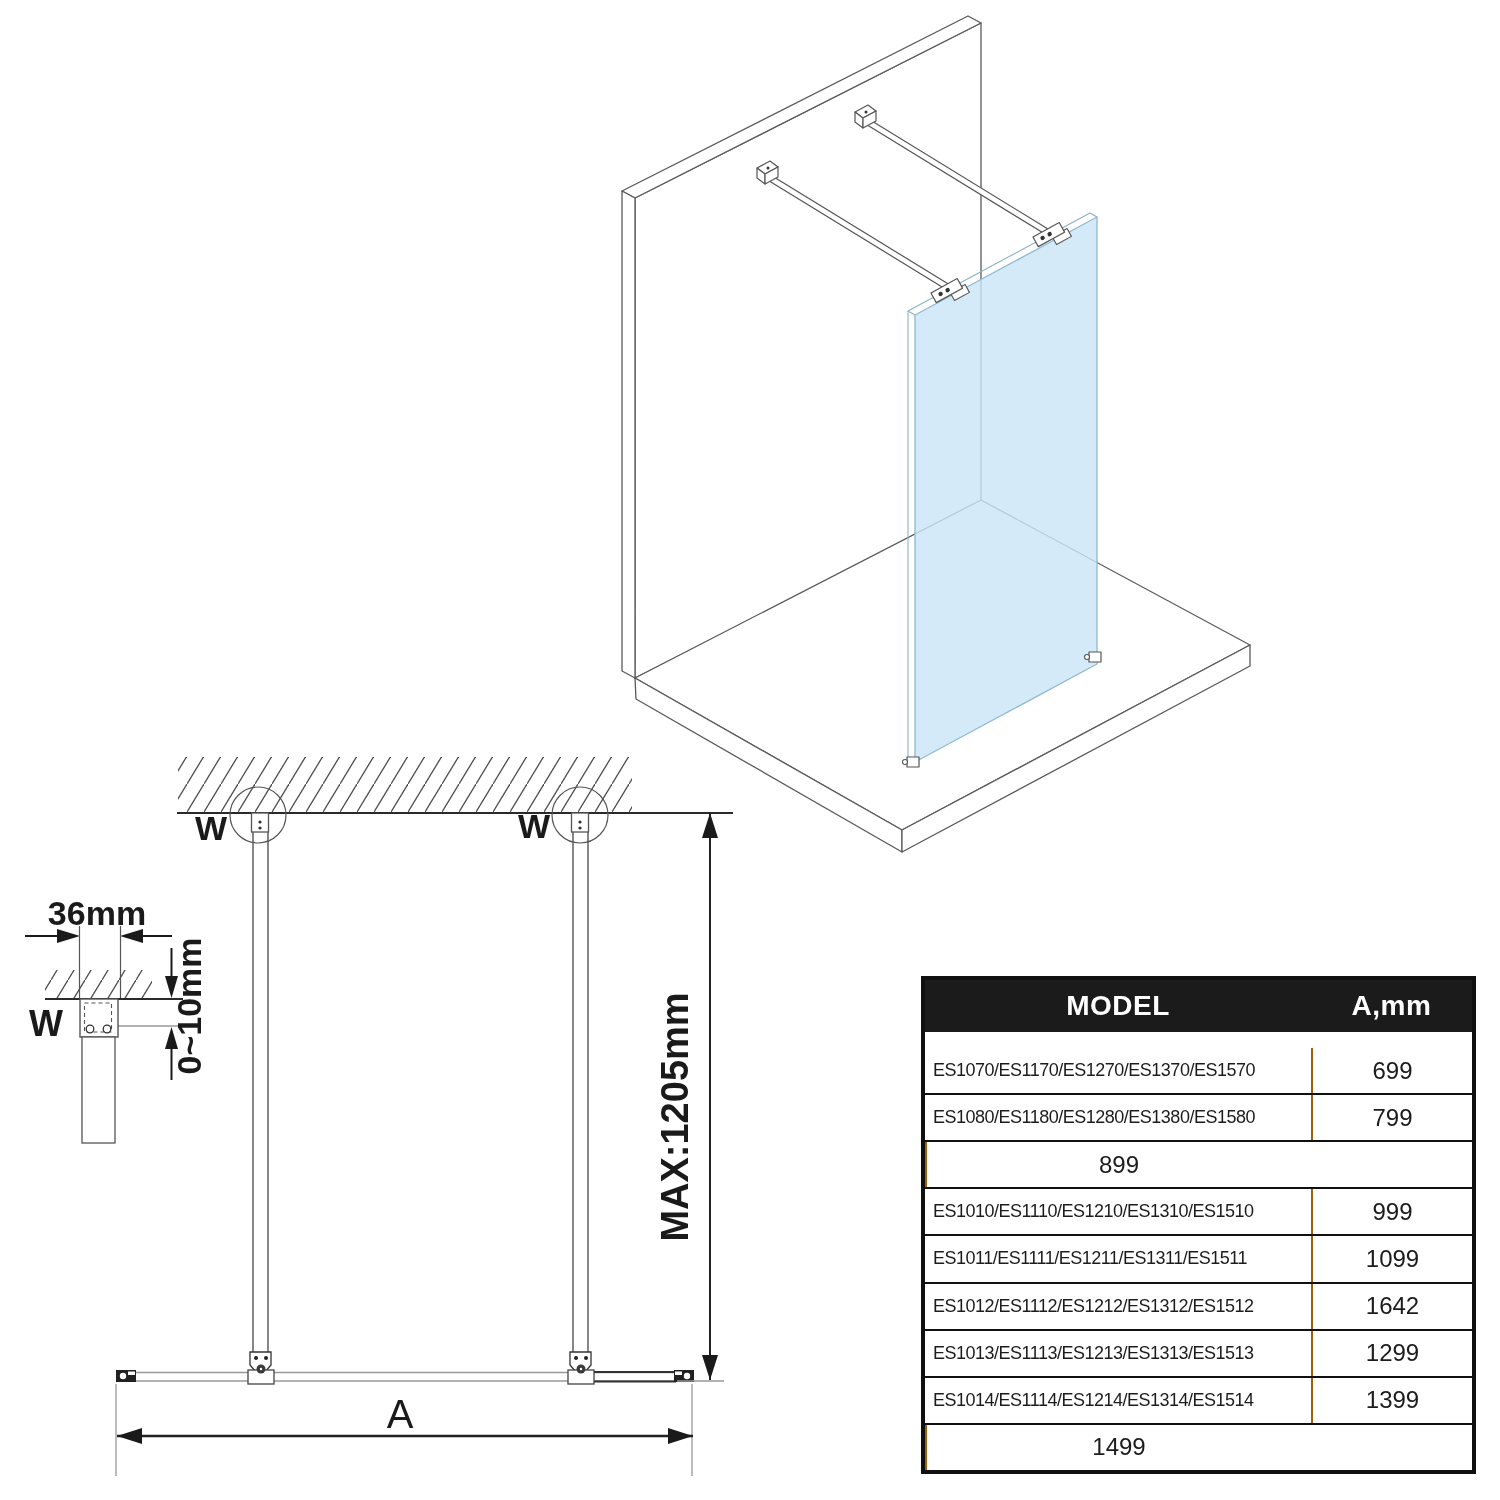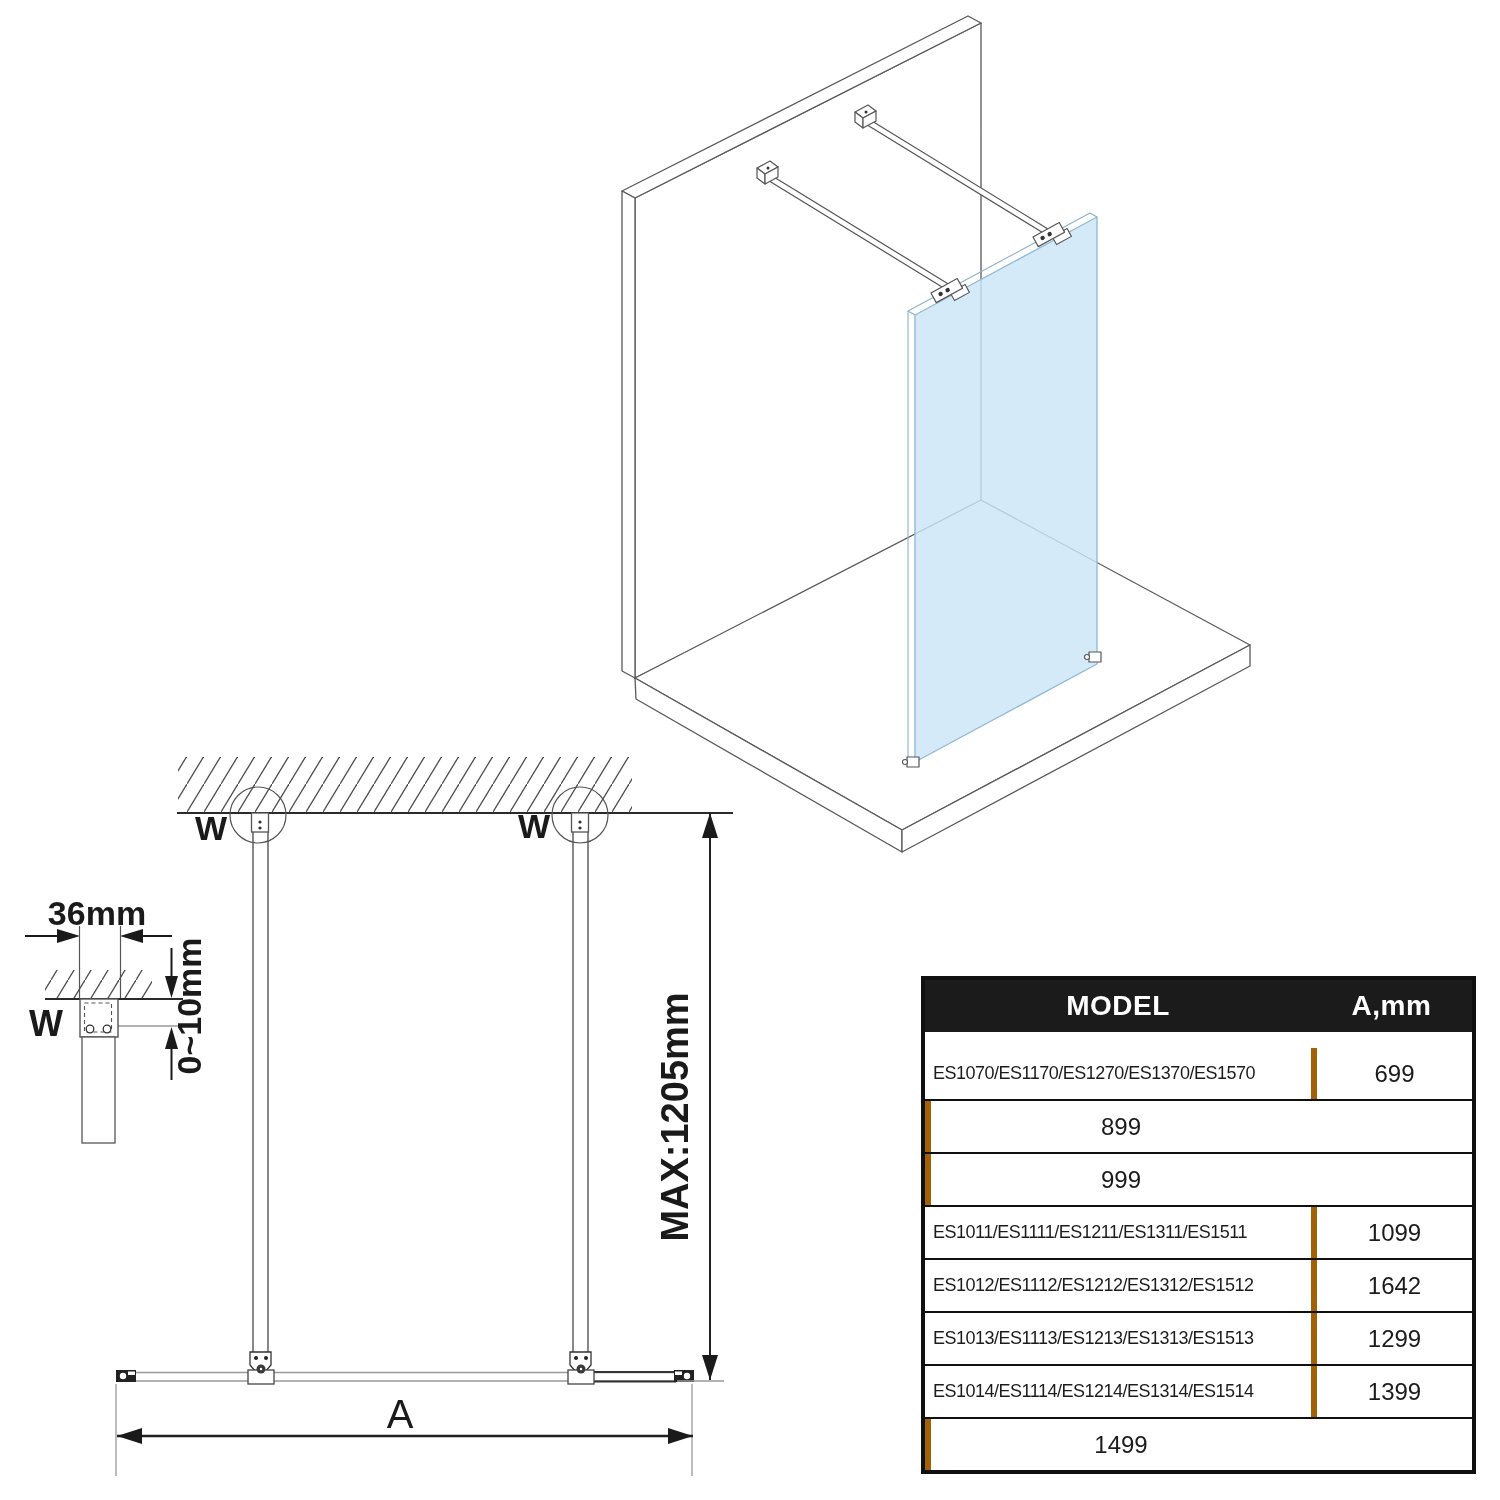--- a/index.html
+++ b/index.html
@@ -24,21 +24,21 @@
     flex:1 1 0; display:grid; grid-template-columns:386px 1fr;
     border-top:2px solid #101010; align-items:center; background:#fff;
   }
   .trow:first-child { border-top:none; }
   .cell-model {
     font-size:18px; letter-spacing:-0.5px; color:#1c1c1c;
     padding-left:8px; white-space:nowrap;
   }
   .cell-a {
     font-size:24px; color:#1c1c1c; text-align:center;
-    border-left:6px solid #a16207; height:100%;
+    border-left:2px solid #a16207; height:100%;
     display:flex; align-items:center; justify-content:center;
   }
 
   
   text { fill:#1a1a1a; }
   .dim-label { font-weight:bold; }
 </style>
 </head>
 <body>
 
@@ -229,23 +229,28 @@
     <div class="thead">
       <div class="hcell">MODEL</div>
       <div class="hcell">A,mm</div>
     </div>
     <div id="table-body">
         <div class="trow">
           <div class="cell-model">ES1070/ES1170/ES1270/ES1370/ES1570</div>
           <div class="cell-a">699</div>
         </div>
         <div class="trow">
+          <div class="cell-model">ES1080/ES1180/ES1280/ES1380/ES1580</div>
+          <div class="cell-a">799</div>
+        </div>
+        <div class="trow">
           <div class="cell-a">899</div>
         </div>
         <div class="trow">
+          <div class="cell-model">ES1010/ES1110/ES1210/ES1310/ES1510</div>
           <div class="cell-a">999</div>
         </div>
         <div class="trow">
           <div class="cell-model">ES1011/ES1111/ES1211/ES1311/ES1511</div>
           <div class="cell-a">1099</div>
         </div>
         <div class="trow">
           <div class="cell-model">ES1012/ES1112/ES1212/ES1312/ES1512</div>
           <div class="cell-a">1642</div>
         </div>

